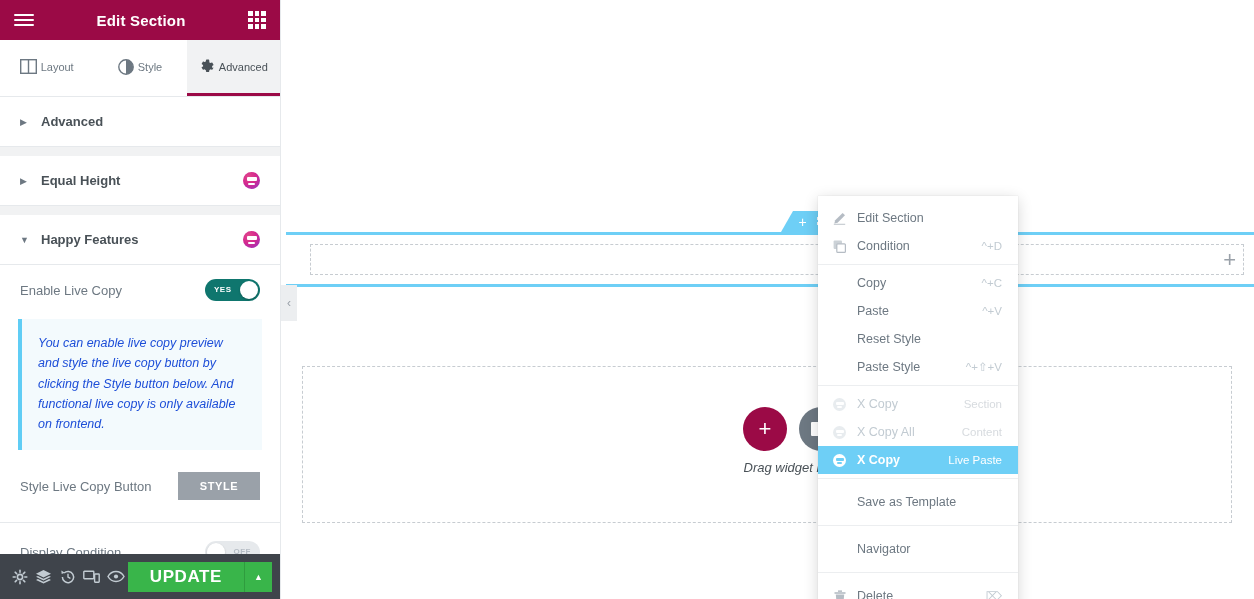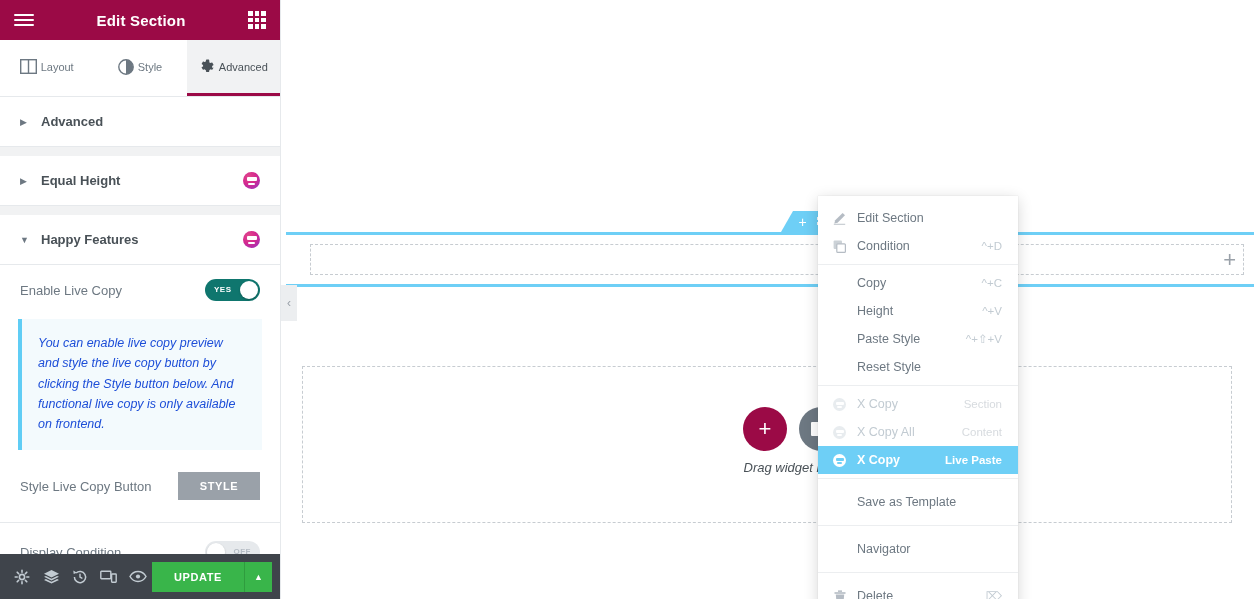--- a/index.html
+++ b/index.html
@@ -118,21 +118,21 @@
     display: flex; align-items: center; gap: 0; padding: 0 8px;
   }
   .foot-ico {
     width: 34px; height: 45px; display: flex;
     align-items: center; justify-content: center;
     color: #c2cbd2; cursor: pointer;
   }
   .update-wrap { margin-left: auto; display: flex; height: 30px; }
   .update-btn {
     background: #39b54a; color: #fff; border: none;
-    font-size: 11px; font-weight: bold; letter-spacing: .6px;
+    font-size: 17px; font-weight: bold; letter-spacing: .6px;
     padding: 0 22px; cursor: pointer;
   }
   .update-caret {
     background: #39b54a; color: #fff; border: none;
     border-left: 1px solid #2f9c3e; width: 28px;
     font-size: 9px; cursor: pointer;
   }
 
   
   .canvas {
@@ -211,21 +211,21 @@
     height: 28px; display: flex; align-items: center;
     padding: 0 16px 0 14px; gap: 10px; cursor: pointer;
     font-size: 12.5px; color: #6d7882;
   }
   .ctx-item .ci-ico { width: 15px; display: flex; align-items: center; justify-content: center; flex: none; }
   .ctx-item .ci-label { flex: 1; }
   .ctx-item .ci-short { font-size: 11.5px; color: #c2cbd2; }
   .ctx-item.disabled { color: #c2cbd2; }
   .ctx-item.disabled .ci-short { color: #d7dbdf; }
   .ctx-item.highlight { background: #6ecff6; color: #ffffff; font-weight: bold; }
-  .ctx-item.highlight .ci-short { color: #ffffff; font-weight: bold; }
+  .ctx-item.highlight .ci-short { color: #ffffff; font-weight: normal; }
   .ctx-item.tall { height: 38px; }
   .ha-mini {
     width: 13px; height: 13px; border-radius: 50%;
     background: #e8ecef; position: relative;
   }
   .ha-mini::before { content:""; position:absolute; left:2.5px; top:4px; width:8px; height:3px; background:#fff; border-radius:1px; }
   .ha-mini::after  { content:""; position:absolute; left:4px; top:8.5px; width:5px; height:1.5px; background:#fff; border-radius:1px; }
   .ctx-item.highlight .ha-mini { background: #ffffff; }
   .ctx-item.highlight .ha-mini::before,
   .ctx-item.highlight .ha-mini::after { background: #6ecff6; }
@@ -439,32 +439,32 @@
       </div>
 
       <div class="ctx-group">
         <div class="ctx-item">
           <span class="ci-ico"></span>
           <span class="ci-label">Copy</span>
           <span class="ci-short">^+C</span>
         </div>
         <div class="ctx-item">
           <span class="ci-ico"></span>
-          <span class="ci-label">Height</span>
+          <span class="ci-label">Paste</span>
           <span class="ci-short">^+V</span>
+        </div>
+        <div class="ctx-item">
+          <span class="ci-ico"></span>
+          <span class="ci-label">Reset Style</span>
+          <span class="ci-short"></span>
         </div>
         <div class="ctx-item">
           <span class="ci-ico"></span>
           <span class="ci-label">Paste Style</span>
           <span class="ci-short">^+⇧+V</span>
-        </div>
-        <div class="ctx-item">
-          <span class="ci-ico"></span>
-          <span class="ci-label">Reset Style</span>
-          <span class="ci-short"></span>
         </div>
       </div>
 
       <div class="ctx-group">
         <div class="ctx-item disabled">
           <span class="ci-ico">
               <span class="ha-mini"></span>
             </span>
           <span class="ci-label">X Copy</span>
           <span class="ci-short">Section</span>

